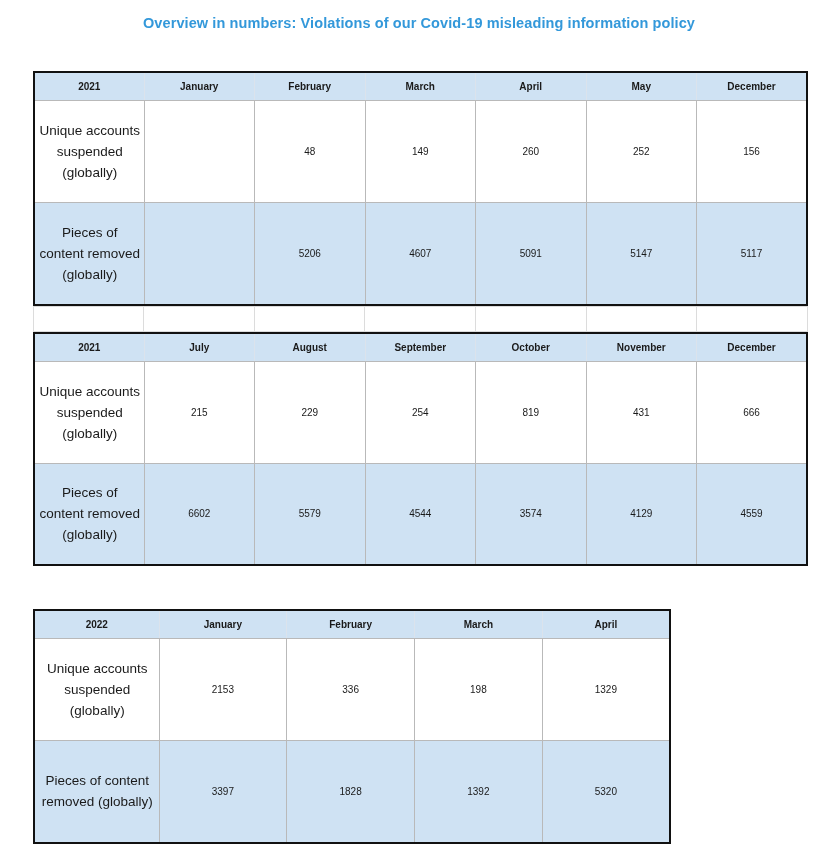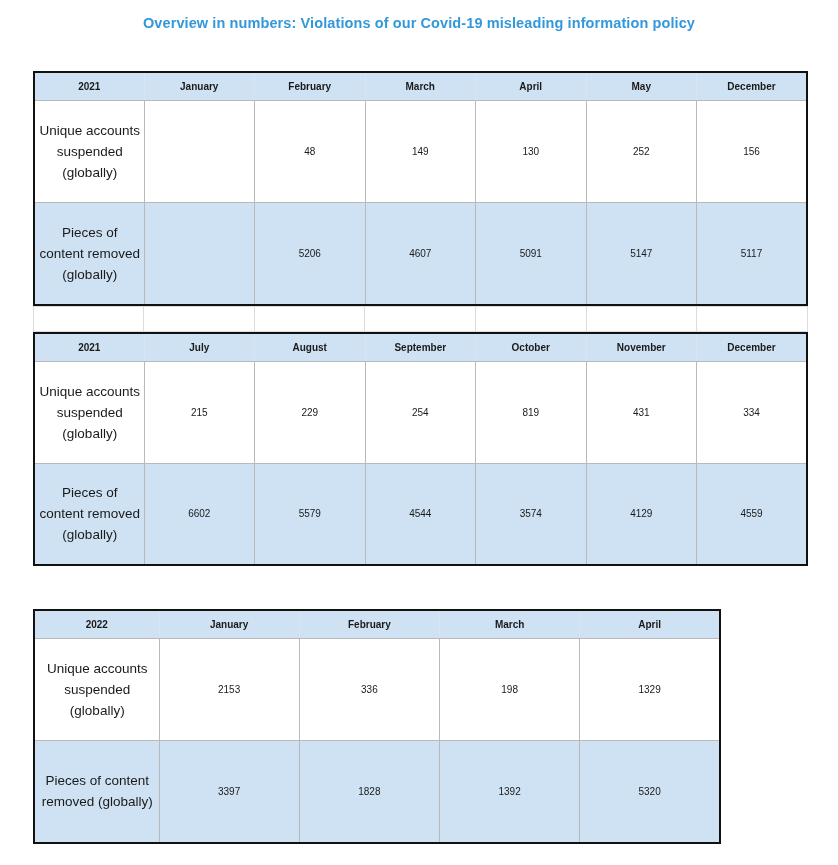--- a/index.html
+++ b/index.html
@@ -23,21 +23,21 @@
     font-weight: bold;
     color: var(--title-color, #3398da);
     letter-spacing: 0.1px;
   }
   table.t {
     border-collapse: collapse;
     table-layout: fixed;
     margin-left: 33px;
   }
   table.t.wide   { width: 775px; }
-  table.t.narrow { width: 688px; padding-left: 46px; }
+  table.t.narrow { width: 638px; padding-left: 46px; }
   table.t.bordered { border: 2px solid var(--outer-border, #111111); }
   #table-2021-h1 { margin-top: 40px; }
   #table-2022    { margin-top: 43px; }
 
   table.t th, table.t td {
     border: 1px solid var(--inner-border, #b9b9b9);
     overflow: hidden;
   }
   table.t th {
     background: var(--header-bg, #cfe2f3);
@@ -101,21 +101,21 @@
         <th>March</th>
         <th>April</th>
         <th>May</th>
         <th>December</th>
       </tr>
       <tr class="data row-white">
         <td class="label">Unique accounts suspended (globally)</td>
         <td class="num"></td>
         <td class="num">48</td>
         <td class="num">149</td>
-        <td class="num">130</td>
+        <td class="num">260</td>
         <td class="num">252</td>
         <td class="num">156</td>
       </tr>
       <tr class="data row-blue">
         <td class="label">Pieces of content removed (globally)</td>
         <td class="num"></td>
         <td class="num">5206</td>
         <td class="num">4607</td>
         <td class="num">5091</td>
         <td class="num">5147</td>
@@ -167,21 +167,21 @@
         <th>November</th>
         <th>December</th>
       </tr>
       <tr class="data row-white">
         <td class="label">Unique accounts suspended (globally)</td>
         <td class="num">215</td>
         <td class="num">229</td>
         <td class="num">254</td>
         <td class="num">819</td>
         <td class="num">431</td>
-        <td class="num">334</td>
+        <td class="num">666</td>
       </tr>
       <tr class="data row-blue">
         <td class="label">Pieces of content removed (globally)</td>
         <td class="num">6602</td>
         <td class="num">5579</td>
         <td class="num">4544</td>
         <td class="num">3574</td>
         <td class="num">4129</td>
         <td class="num">4559</td>
       </tr>

